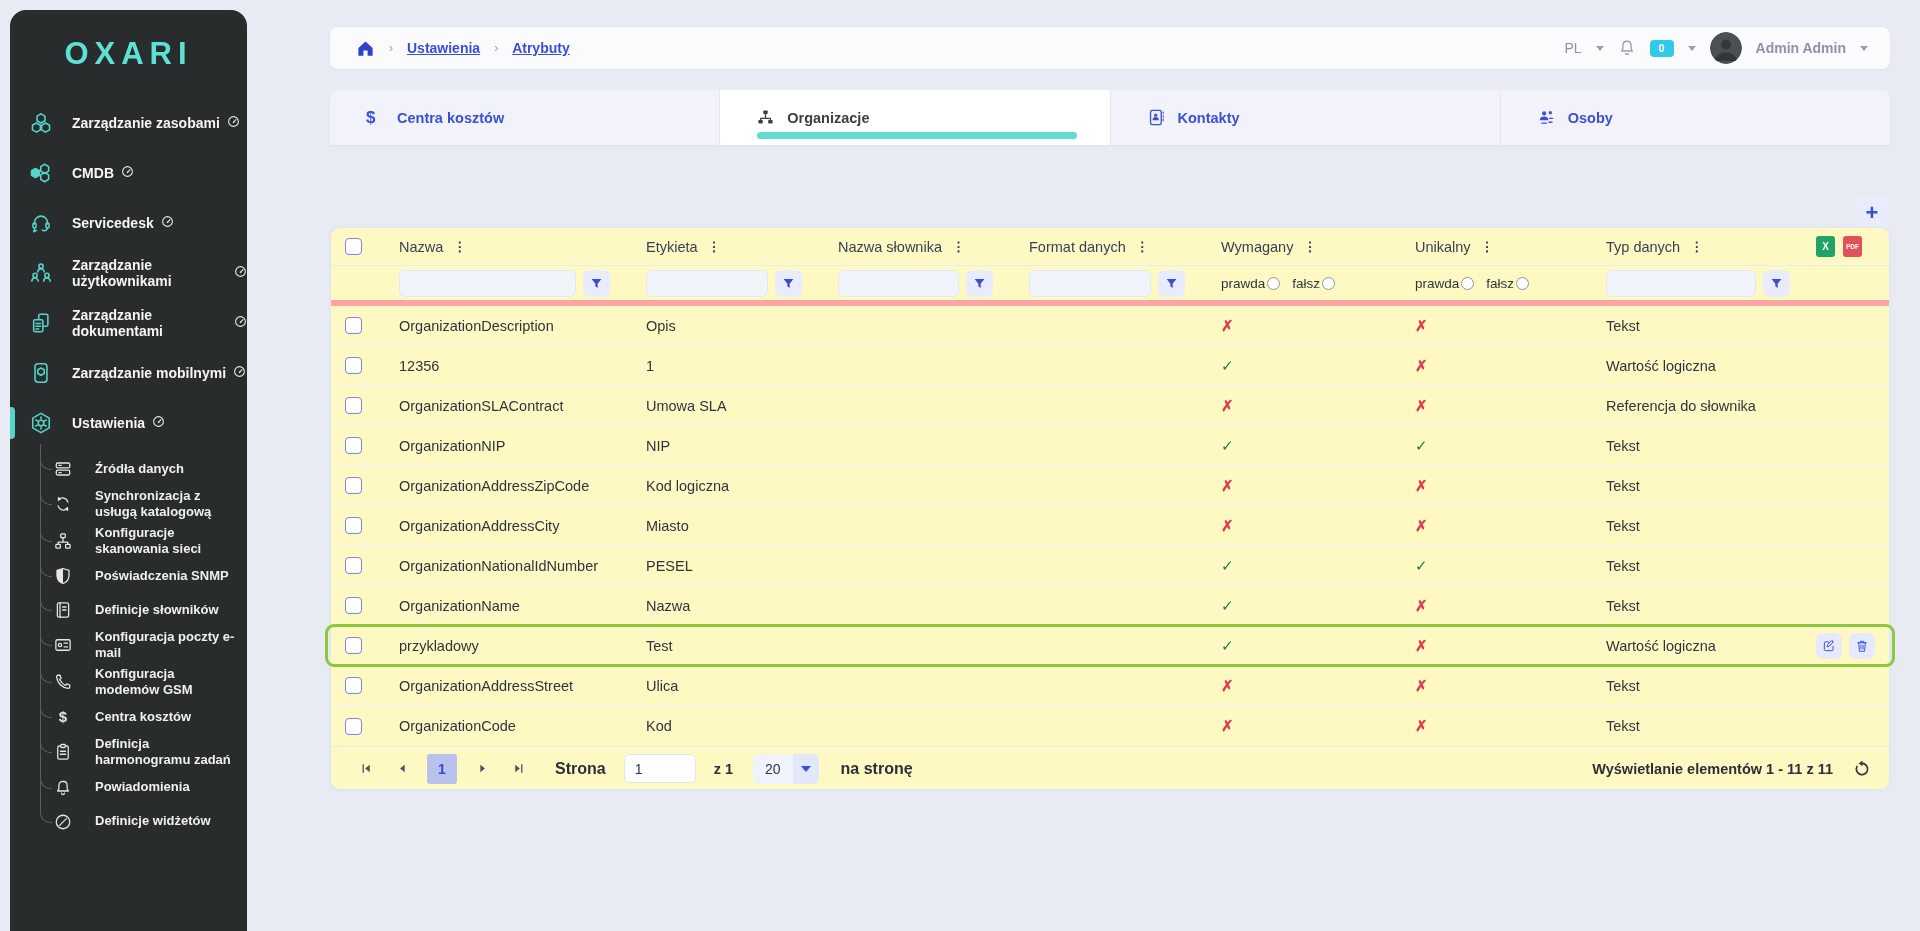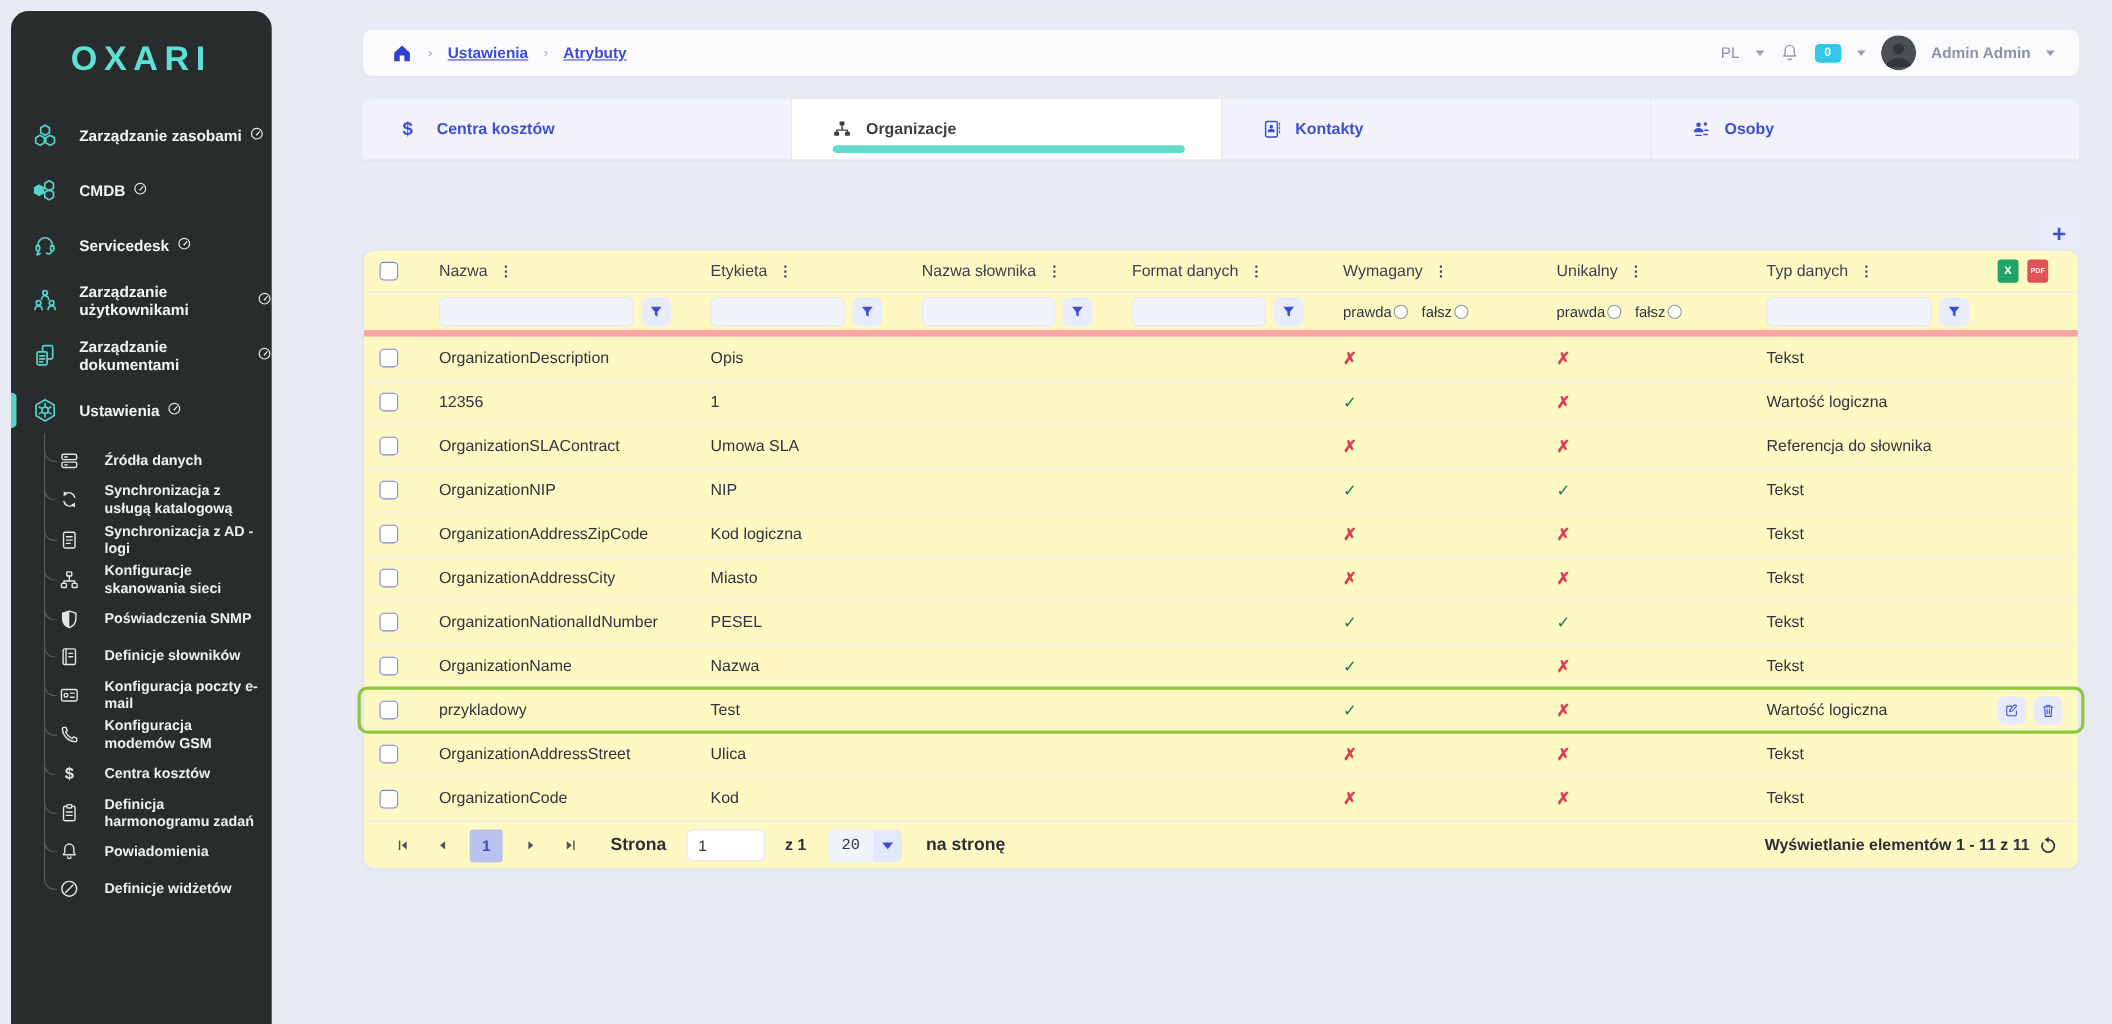--- a/index.html
+++ b/index.html
@@ -110,28 +110,28 @@
     gap:10px; }
   .pg-nav { width:26px; height:26px; border:none; background:transparent; color:#4d525c; cursor:pointer;
     display:flex; align-items:center; justify-content:center; }
   .pg-nav svg { width:13px; height:13px; display:block; }
   .pg-cur { width:30px; height:30px; background:#b9c1ee; border-radius:3px; color:#3a49c8; font-size:14px;
     font-weight:600; display:flex; align-items:center; justify-content:center; cursor:pointer; margin:0 2px; }
   .pg-label { font-size:16px; color:#2b2f38; font-weight:700; margin-left:14px;text-align:right; }
   .pg-input { width:72px; height:29px; border:1px solid #e0e4f2; border-radius:6px; padding:0 10px;
     font-size:14px; font-family:"Liberation Sans",sans-serif; color:#30343f; background:#fdfdfe; margin:0 8px; }
   .pg-of { font-size:14.5px; color:#2b2f38; font-weight:600; margin-right:10px; }
-  .pg-select { display:flex; height:30px; border-radius:6px; overflow:hidden; cursor:pointer; margin-right:10px;font-family:Liberation Mono, monospace; }
+  .pg-select { display:flex; height:30px; border-radius:6px; overflow:hidden; cursor:pointer; margin-right:10px; }
   .pg-select .val { background:#f0f2fc; display:flex; align-items:center; padding:0 12px; font-size:14px;
     color:#30343f; }
   .pg-select .arr { background:#e2e7fa; width:26px; display:flex; align-items:center; justify-content:center; }
   .pg-select .arr span { width:0; height:0; border-left:5px solid transparent; border-right:5px solid transparent;
     border-top:6px solid #3c4ed8; }
   .pg-summary { margin-left:auto; font-size:14.5px; color:#2b2f38; font-weight:600; display:flex;
-    align-items:center; gap:8px; }
+    align-items:center; gap:20px; }
   .refresh { border:none; background:transparent; cursor:pointer; color:#33373f; }
   .refresh svg { width:18px; height:18px; display:block; }
 </style>
 </head>
 <body>
 
 <nav class="sidebar">
   <div class="logo">OXARI</div>
   <div id="side-items">
       <div class="side-item">
@@ -207,20 +207,34 @@
             <path d="M6.5 12.5 h5 M6.5 15.5 h5 M6.5 18.5 h3"></path>
           </svg>
         </span>
     <span>Zarządzanie dokumentami</span>
     <span><svg class="gauge" viewBox="0 0 24 24">
             <circle cx="12" cy="12" r="9" fill="none" stroke="currentColor" stroke-width="2"></circle>
             <path d="M12 13.5 L16.5 8.5" stroke="currentColor" stroke-width="2" stroke-linecap="round"></path>
             <circle cx="12" cy="13.5" r="1.5" fill="currentColor"></circle>
           </svg></span>
       </div>
+      <div class="side-item">
+        <span class="ic">
+          <svg viewBox="0 0 24 24" fill="none" stroke="currentColor" stroke-width="1.7" stroke-linejoin="round" stroke-linecap="round">
+            <rect x="5.5" y="2" width="13" height="20" rx="3.2"></rect>
+            <polygon points="12,6.5 15.5,8.5 15.5,12.5 12,14.5 8.5,12.5 8.5,8.5"></polygon>
+          </svg>
+        </span>
+    <span>Zarządzanie mobilnymi</span>
+    <span><svg class="gauge" viewBox="0 0 24 24">
+            <circle cx="12" cy="12" r="9" fill="none" stroke="currentColor" stroke-width="2"></circle>
+            <path d="M12 13.5 L16.5 8.5" stroke="currentColor" stroke-width="2" stroke-linecap="round"></path>
+            <circle cx="12" cy="13.5" r="1.5" fill="currentColor"></circle>
+          </svg></span>
+      </div>
       <div class="side-item active">
         <span class="ic">
           <svg viewBox="0 0 24 24" fill="none" stroke="currentColor" stroke-width="1.7" stroke-linejoin="round" stroke-linecap="round">
             <polygon points="12,1.5 21,6.75 21,17.25 12,22.5 3,17.25 3,6.75"></polygon>
             <circle cx="12" cy="12" r="3.1"></circle>
             <path d="M12 5.4 V7.4 M12 16.6 V18.6 M17.7 8.7 L16 9.7 M6.3 8.7 L8 9.7 M17.7 15.3 L16 14.3 M6.3 15.3 L8 14.3"></path>
           </svg>
         </span>
     <span>Ustawienia</span>
     <span><svg class="gauge" viewBox="0 0 24 24">
@@ -243,29 +257,20 @@
         <div class="sub-item">
           <span class="ic">
             <svg viewBox="0 0 24 24" fill="none" stroke="currentColor" stroke-width="1.7" stroke-linejoin="round" stroke-linecap="round">
               <path d="M18.5 9.5 A7.5 7.5 0 0 0 6 6"></path>
               <polygon points="5.2,2.2 5.2,8.2 10,5.2" fill="currentColor" stroke="none"></polygon>
               <path d="M5.5 14.5 A7.5 7.5 0 0 0 18 18"></path>
               <polygon points="18.8,21.8 18.8,15.8 14,18.8" fill="currentColor" stroke="none"></polygon>
             </svg>
           </span>
         <span>Synchronizacja z usługą katalogową</span>
-        </div>
-        <div class="sub-item">
-          <span class="ic">
-            <svg viewBox="0 0 24 24" fill="none" stroke="currentColor" stroke-width="1.7" stroke-linejoin="round" stroke-linecap="round">
-              <rect x="5" y="2.5" width="14" height="19" rx="2"></rect>
-              <path d="M8.5 8 h7 M8.5 12 h7 M8.5 16 h4.5"></path>
-            </svg>
-          </span>
-        <span>Synchronizacja z AD - logi</span>
         </div>
         <div class="sub-item">
           <span class="ic">
             <svg viewBox="0 0 24 24" fill="none" stroke="currentColor" stroke-width="1.7" stroke-linejoin="round" stroke-linecap="round">
               <rect x="9" y="2.5" width="6" height="5" rx="1"></rect>
               <rect x="2.5" y="16.5" width="6" height="5" rx="1"></rect>
               <rect x="15.5" y="16.5" width="6" height="5" rx="1"></rect>
               <path d="M12 7.5 V12 M5.5 16.5 V13.5 H18.5 V16.5 M12 12 V13.5"></path>
             </svg>
           </span>

